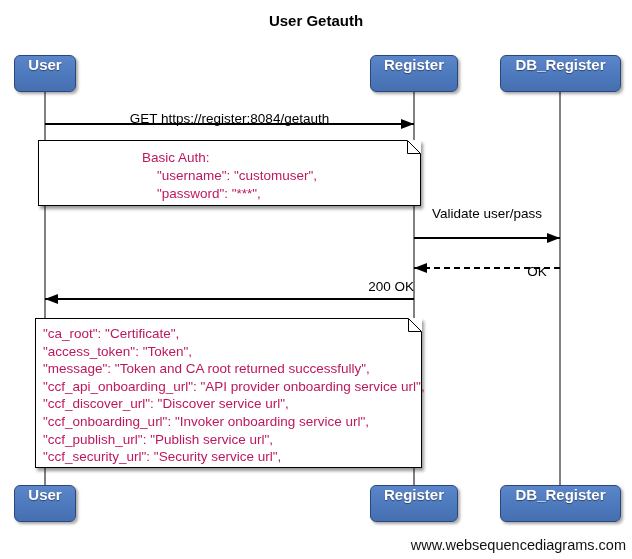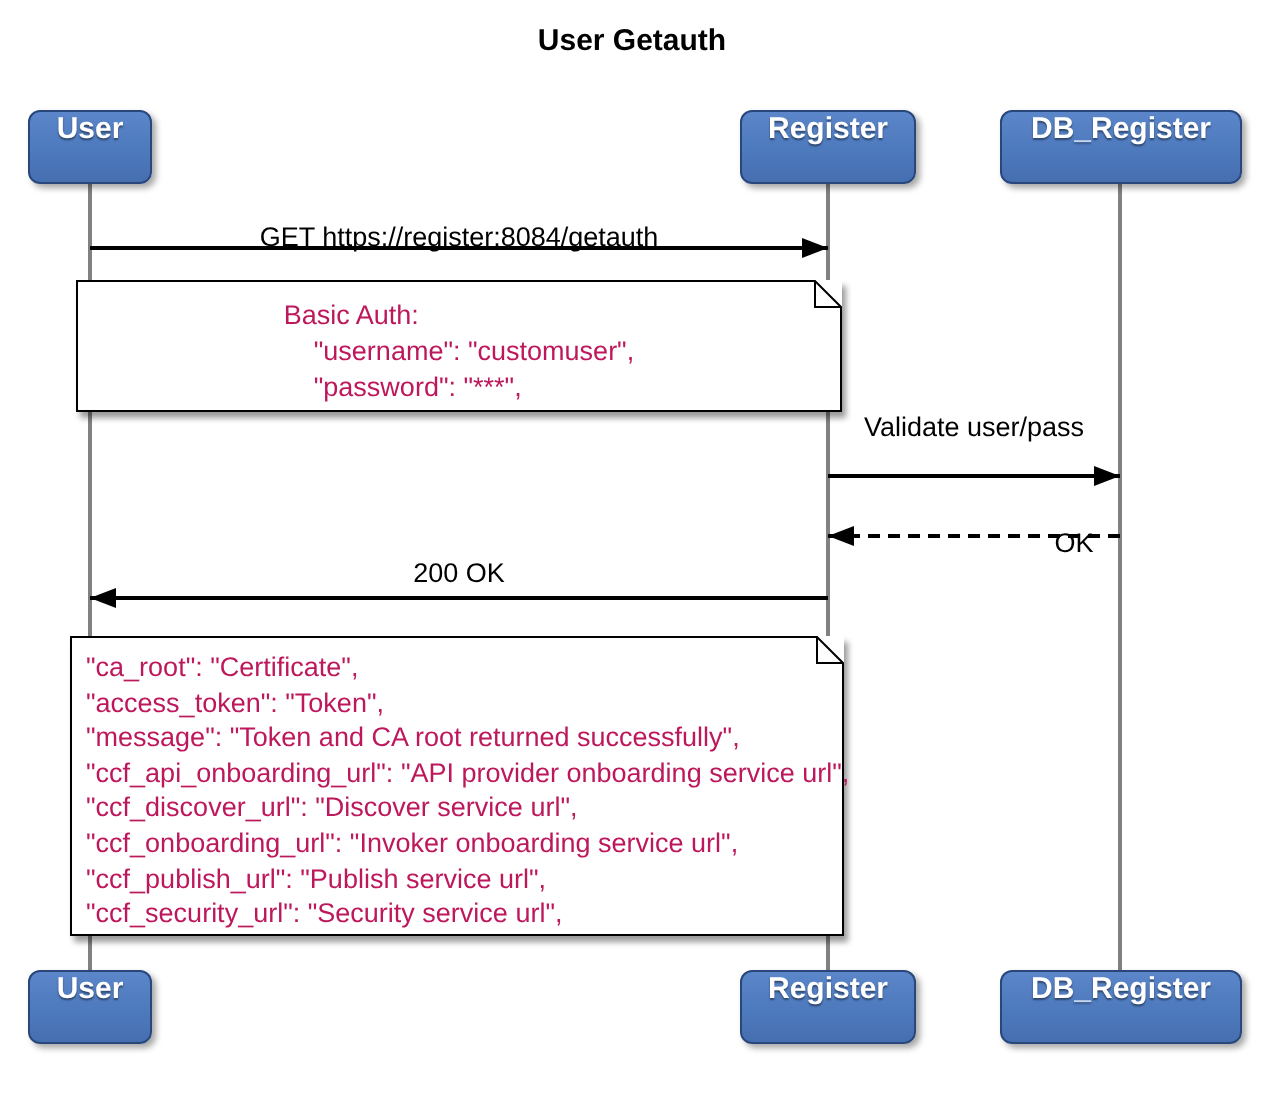--- a/index.html
+++ b/index.html
@@ -159,21 +159,21 @@
   <div class="msg-label" style="left:414px; top:206px; width:146px;">Validate user/pass</div>
   <div class="msg-line" style="left:414px; top:237px; width:146px;">
     <div class="head-right"></div>
   </div>
 
   <div class="msg-label" style="left:414px; top:264px; width:174px;margin-left:36px;">OK</div>
   <div class="msg-line dashed" style="left:414px; top:267px; width:146px;">
     <div class="head-left"></div>
   </div>
 
-  <div class="msg-label" style="left:45px; top:279px; width:369px;">200 OK</div>
+  <div class="msg-label" style="left:45px; top:279px; width:369px;text-align:right;">200 OK</div>
   <div class="msg-line" style="left:45px; top:298px; width:369px;">
     <div class="head-left"></div>
   </div>
 
   <div class="note" style="left:35px; top:318px; width:387px; height:150px;">
     <div class="fold">
       <svg width="14" height="14" viewBox="0 0 14 14">
         <path d="M0.5 0.5 L0.5 13.5 L13.5 13.5 Z" fill="#ffffff" stroke="#000000" stroke-width="1"></path>
       </svg>
     </div>
@@ -192,14 +192,15 @@
   <div class="actor-box" style="left:14px; top:485px; width:62px;">
     <span>User</span>
   </div>
   <div class="actor-box" style="left:370px; top:485px; width:88px;">
     <span>Register</span>
   </div>
   <div class="actor-box" style="left:500px; top:485px; width:121px;">
     <span>DB_Register</span>
   </div>
 
+  <div class="watermark">www.websequencediagrams.com</div>
 
 </div>
 
 </body></html>

